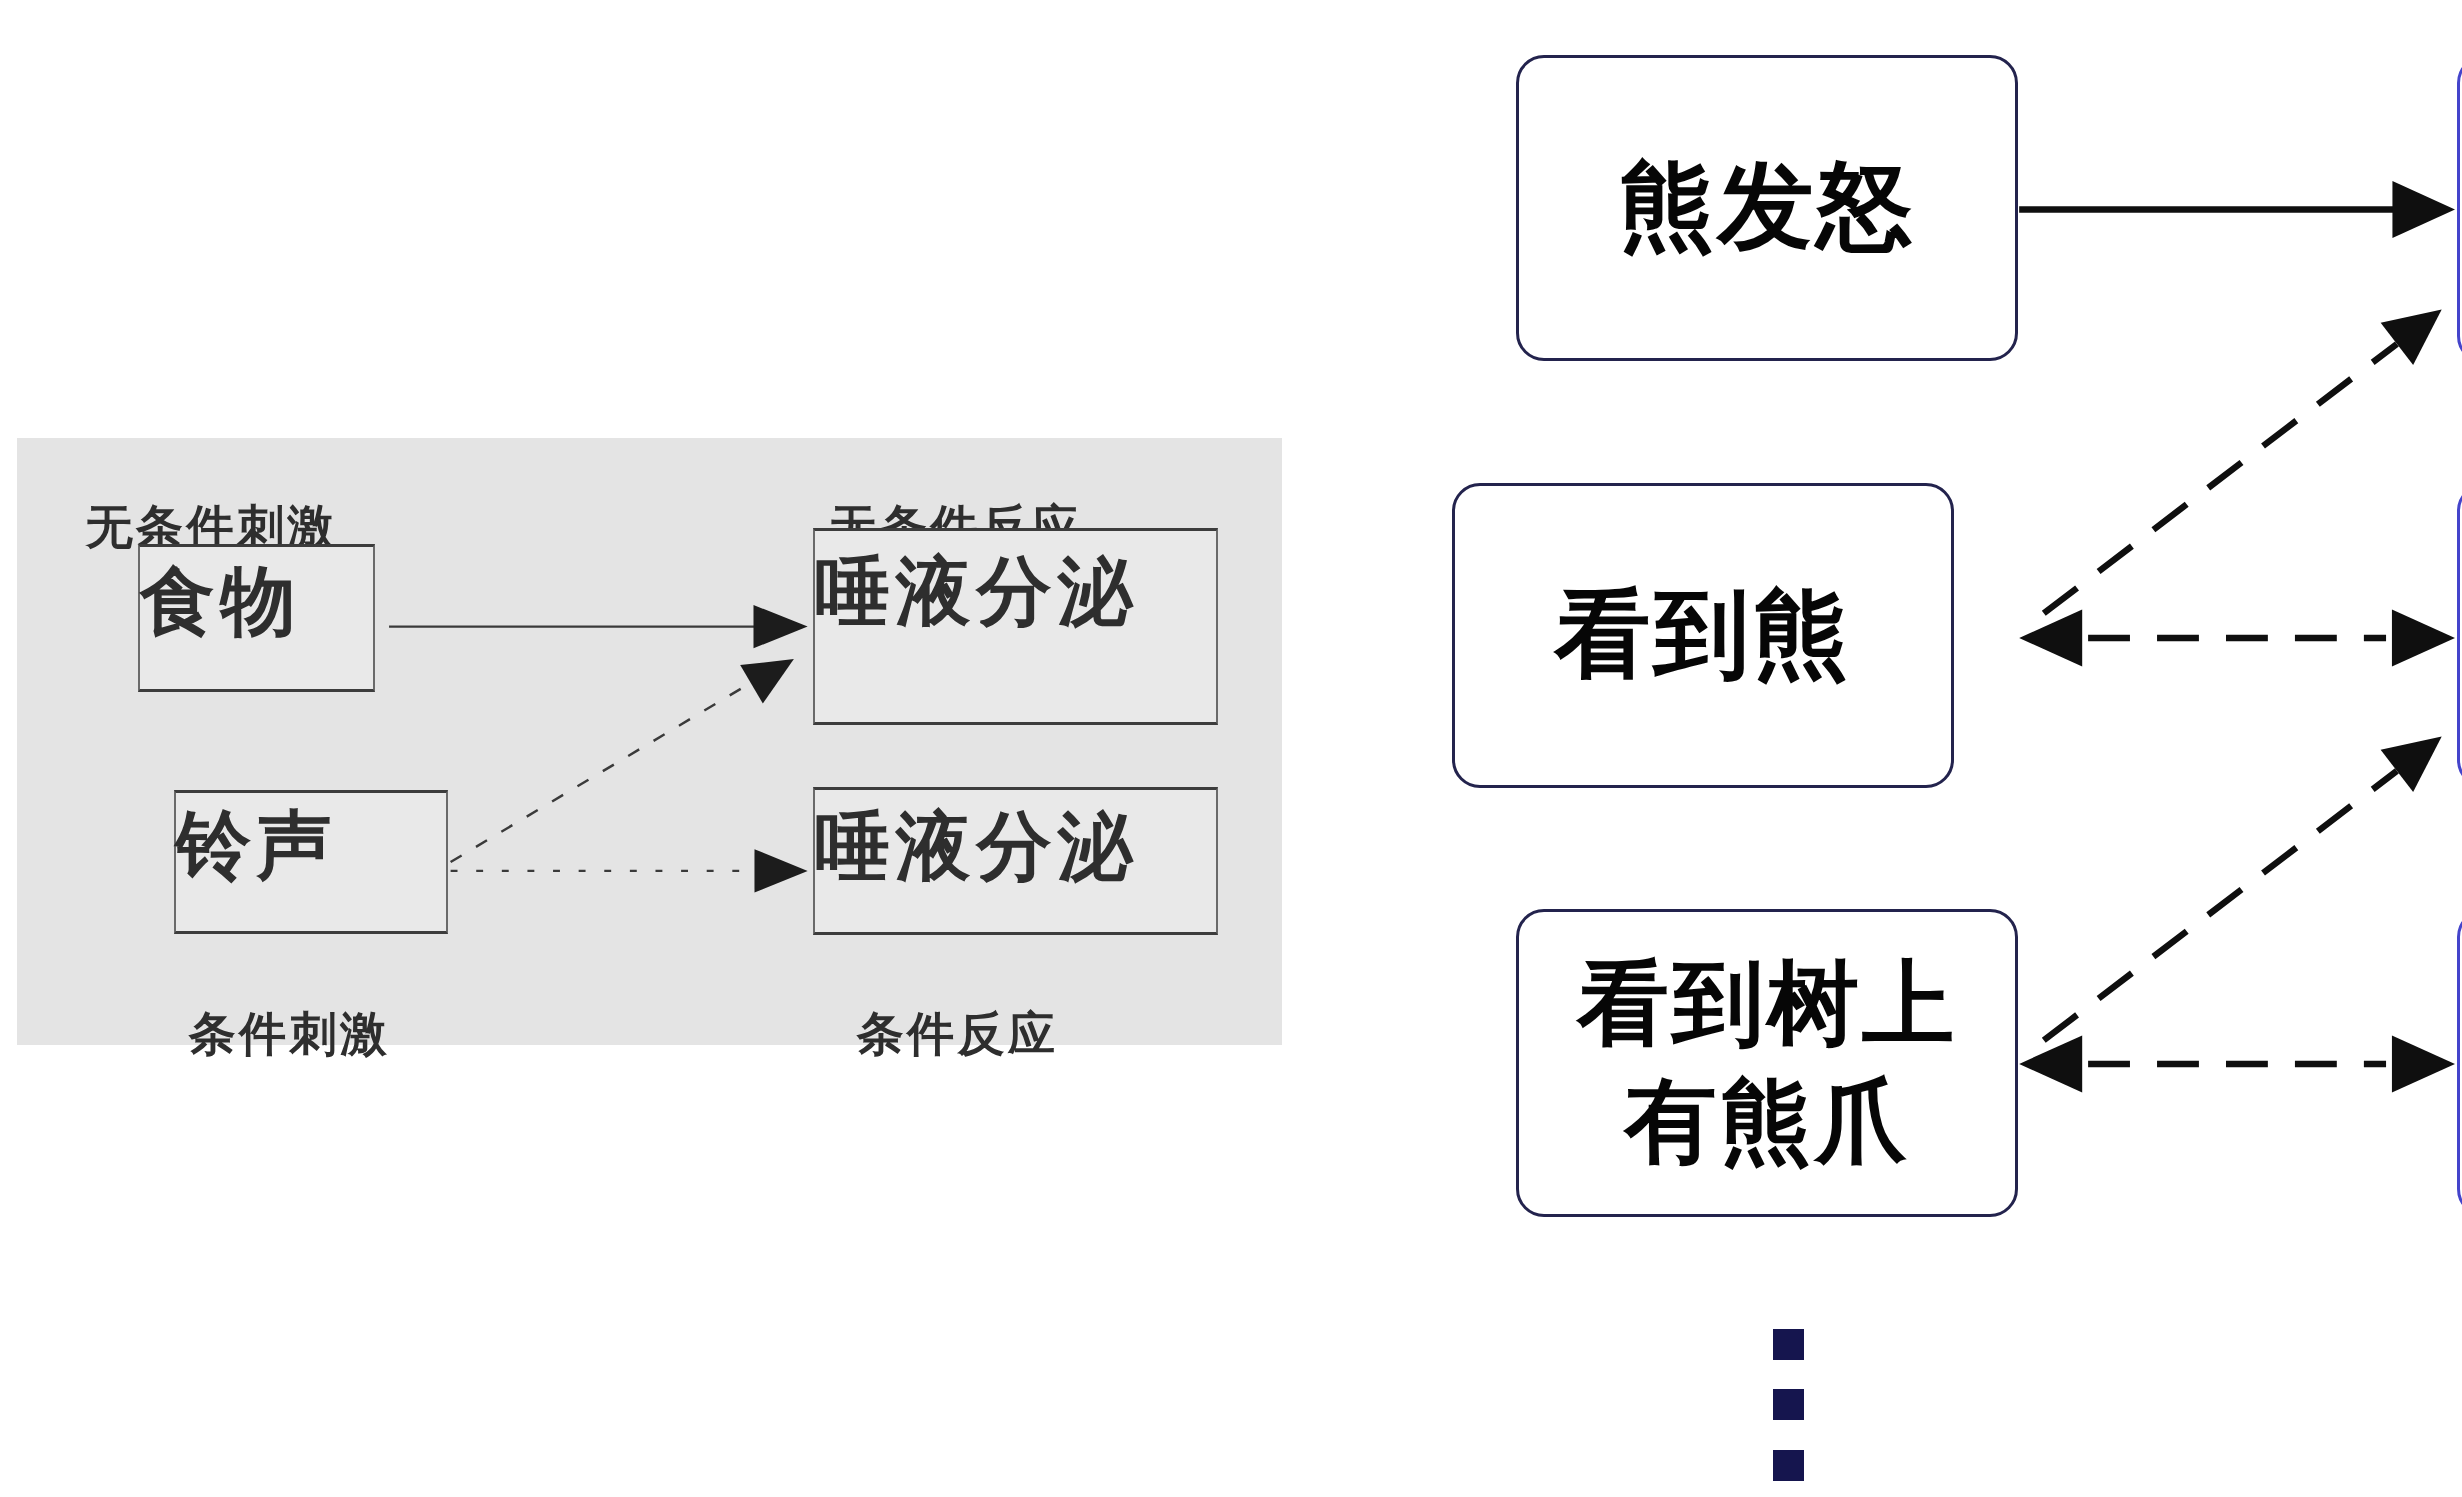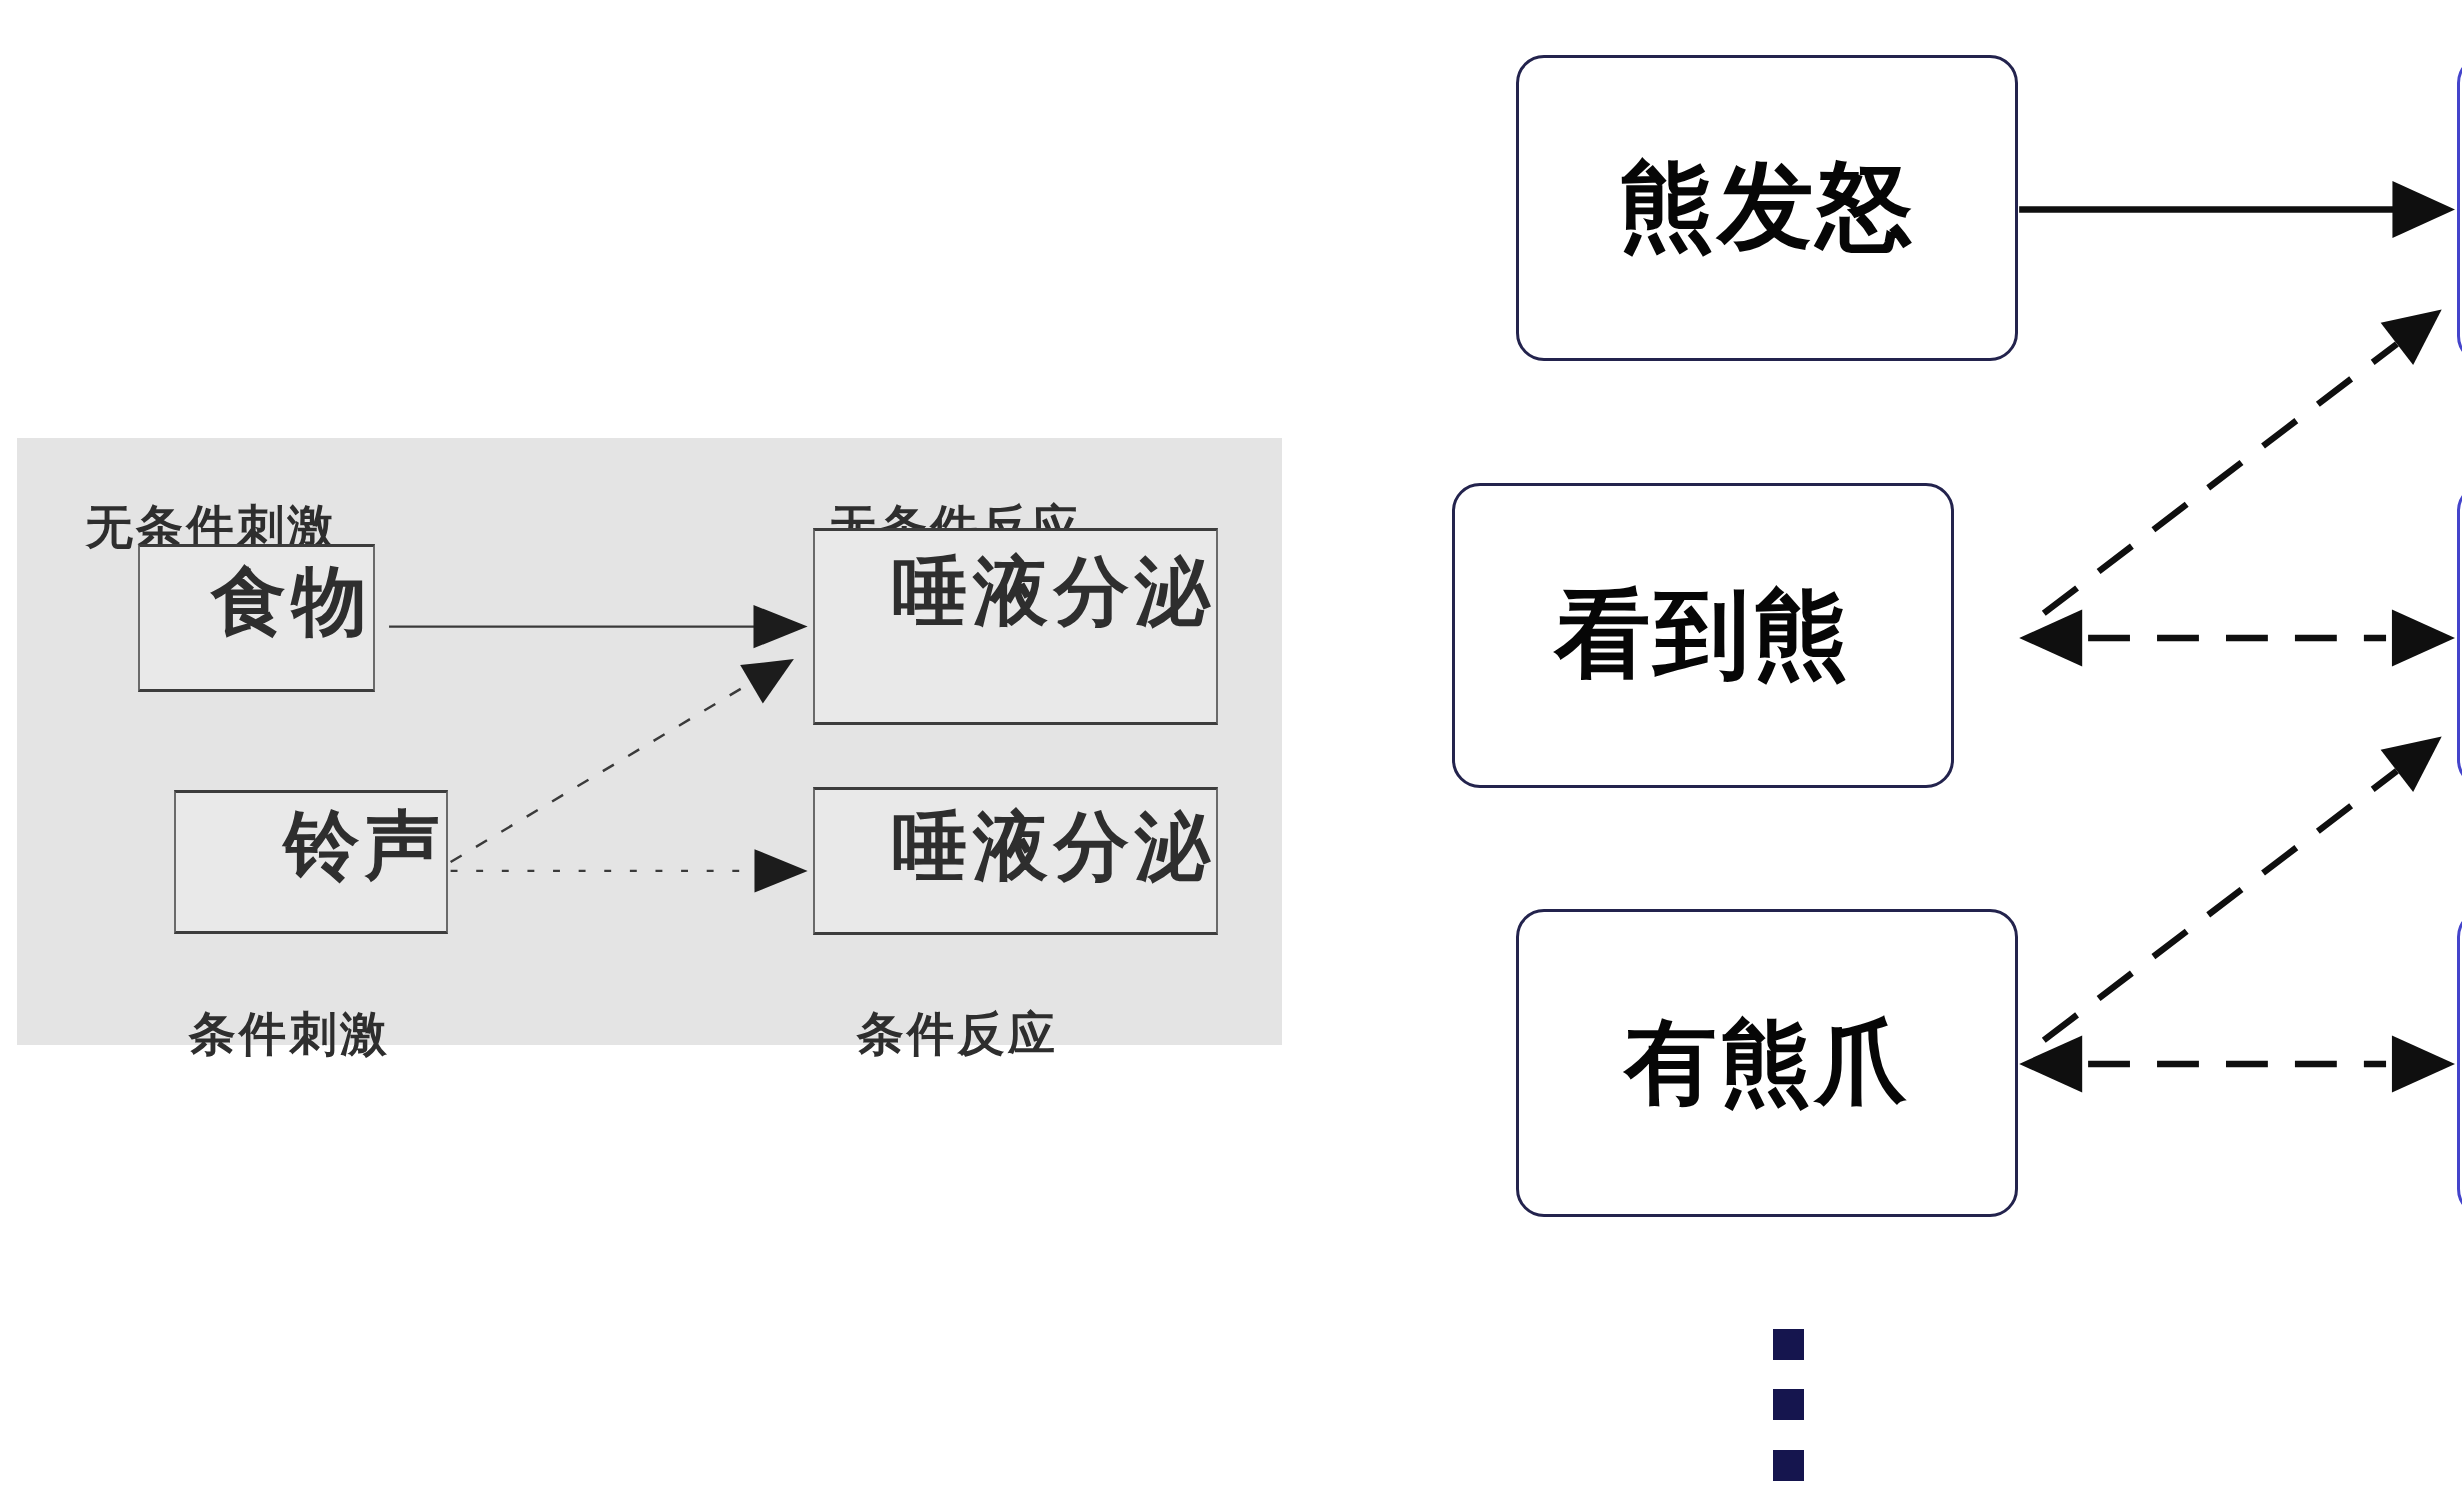--- a/index.html
+++ b/index.html
@@ -10,21 +10,21 @@
   }
   html,body{margin:0;padding:0;}
   body{width:3306px;height:1498px;background:var(--page_bg);position:relative;overflow:hidden;
        font-family:"Liberation Sans",sans-serif;}
   .abs{position:absolute;}
   
   .panel{left:16.7px;top:438px;width:1265px;height:607px;background:var(--panel_bg);}
   .plabel{position:absolute;color:var(--panel_text);font-size:47px;font-weight:700;letter-spacing:3.4px;white-space:nowrap;margin-top:48px;}
   .pbox{position:absolute;background:var(--panel_box_bg);border:2px solid #6a6a6a;
         border-top:3.9px solid #3c3c3c;border-bottom:3.9px solid #3c3c3c;box-sizing:border-box;
-        text-align:right;color:var(--panel_text);font-size:75px;font-weight:700;letter-spacing:5.9px;}
+        text-align:left;color:var(--panel_text);font-size:75px;font-weight:700;letter-spacing:5.9px;}
   
   .rnode{position:absolute;background:#fff;border:3.9px solid var(--navy_border);border-radius:28px;
          box-sizing:border-box;display:flex;align-items:center;justify-content:center;
          color:var(--node_text);font-size:96px;font-weight:700;letter-spacing:3px;text-align:center;}
   .rnode.blue{border-color:var(--blue_border);}
   .serifcn{font-family:"Liberation Serif","DejaVu Serif",serif;}
   .claw{font-size:92px;line-height:1.28;}
   .dot{position:absolute;width:30.5px;height:30.5px;}
   .dot.l{background:var(--dots_left);}
   svg.overlay{position:absolute;left:0;top:0;width:3306px;height:1498px;pointer-events:none;}
@@ -53,20 +53,21 @@
   </div>
 <div class="rnode blue serifcn" style="left:2457px;top:55px;width:502px;height:309px;"></div>
 
 <div class="rnode" style="left:1452px;top:483px;width:502px;height:305px;">
     <span>看到熊</span>
   </div>
 <div class="rnode blue" style="left:2457px;top:483px;width:502px;height:305px;"></div>
 
 <div class="rnode claw" style="left:1516px;top:909px;width:502px;height:308px;">
   <span>
+    <span style="display:block;">看到树上</span>
     <span style="display:block;">有熊爪</span>
   </span>
 </div>
 <div class="rnode blue" style="left:2457px;top:909px;width:502px;height:308px;"></div>
 
 <div>
   <div class="dot l" style="left:1773px;top:1329px;"></div>
   <div class="dot l" style="left:1773px;top:1389px;"></div>
   <div class="dot l" style="left:1773px;top:1450px;"></div>
 </div>

